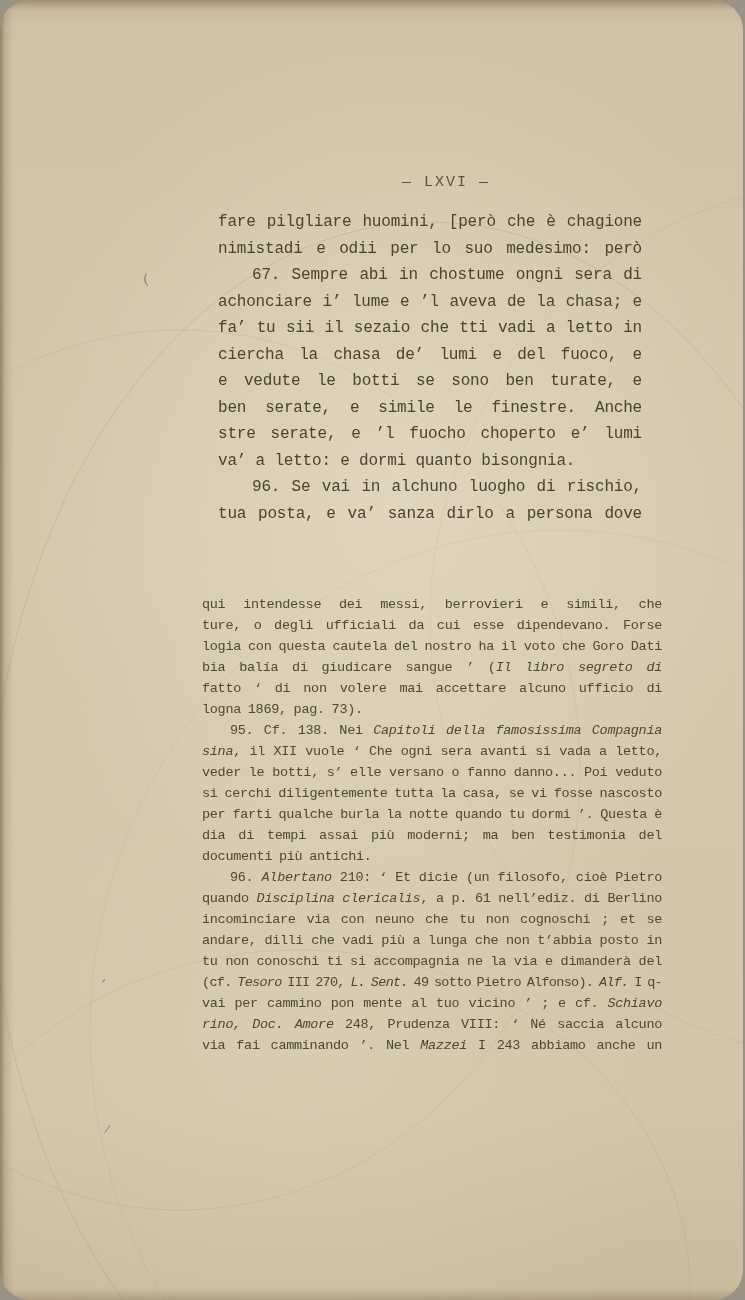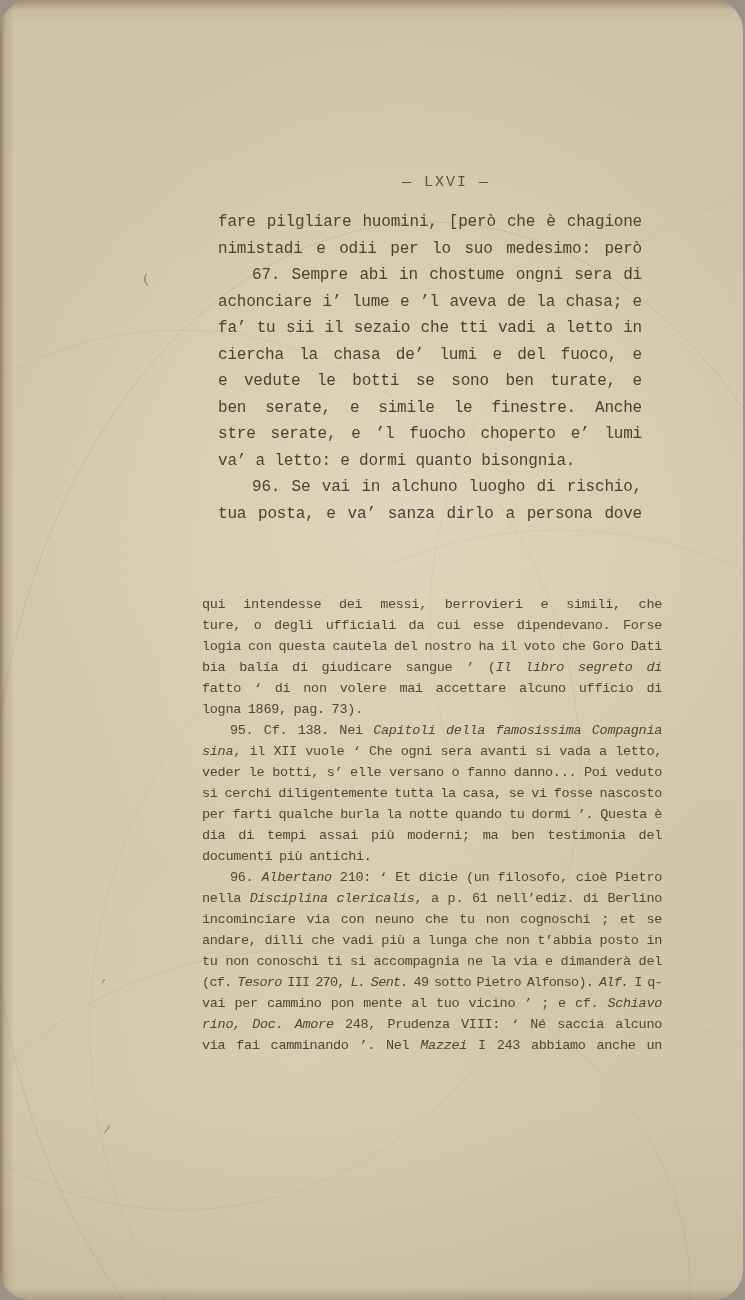--- a/index.html
+++ b/index.html
@@ -106,21 +106,21 @@
     <div class="ln"><span>fatto ‘ di non volere mai accettare alcuno ufficio di rettore che ab-</span></div>
     <div class="ln noj"><span>logna 1869, pag. 73).</span></div>
     <div class="ln ind"><span>95. Cf. 138. Nei </span><span class="it">Capitoli della famosissima Compagnia della Le-</span></div>
     <div class="ln"><span class="it">sina</span><span>, il XII vuole ‘ Che ogni sera avanti si vada a letto, si vada a</span></div>
     <div class="ln"><span>veder le botti, s’ elle versano o fanno danno... Poi veduto le botti,</span></div>
     <div class="ln"><span>si cerchi diligentemente tutta la casa, se vi fosse nascosto alcuno</span></div>
     <div class="ln"><span>per farti qualche burla la notte quando tu dormi ’. Questa è paro-</span></div>
     <div class="ln"><span>dia di tempi assai più moderni; ma ben testimonia del costume, e</span></div>
     <div class="ln noj"><span>documenti più antichi.</span></div>
     <div class="ln ind"><span>96. </span><span class="it">Albertano</span><span> 210: ‘ Et dicie (un filosofo, cioè Pietro Alfonso,</span></div>
-    <div class="ln"><span>nella </span><span class="it">Disciplina clericalis</span><span>, a p. 61 nell’ediz. di Berlino 1827): Nonne</span></div>
+    <div class="ln"><span>quando </span><span class="it">Disciplina clericalis</span><span>, a p. 61 nell’ediz. di Berlino 1827): Nonne</span></div>
     <div class="ln"><span>incominciare via con neuno che tu non cognoschi ; et se alcuno che</span></div>
     <div class="ln"><span>andare, dilli che vadi più a lunga che non t’abbia posto in cuore ’</span></div>
     <div class="ln"><span>tu non conoschi ti si accompagnia ne la via e dimanderà del tuo</span></div>
     <div class="ln tight"><span>(cf. </span><span class="it">Tesoro</span><span> III 270, </span><span class="it">L. Sent.</span><span> 49 sotto Pietro Alfonso). </span><span class="it">Alf.</span><span> I q-11: ‘ Quando</span></div>
     <div class="ln"><span>vai per cammino pon mente al tuo vicino ’ ; e cf. </span><span class="it">Schiavo</span><span> 42. Il </span><span class="it">Barbe-</span></div>
     <div class="ln"><span class="it">rino, Doc. Amore</span><span> 248, Prudenza VIII: ‘ Né saccia alcuno andando qual</span></div>
     <div class="ln"><span>via fai camminando ’. Nel </span><span class="it">Mazzei</span><span> I 243 abbiamo anche un esempio</span></div>
   </div>
 
   <span class="mark mark-paren">(</span>

